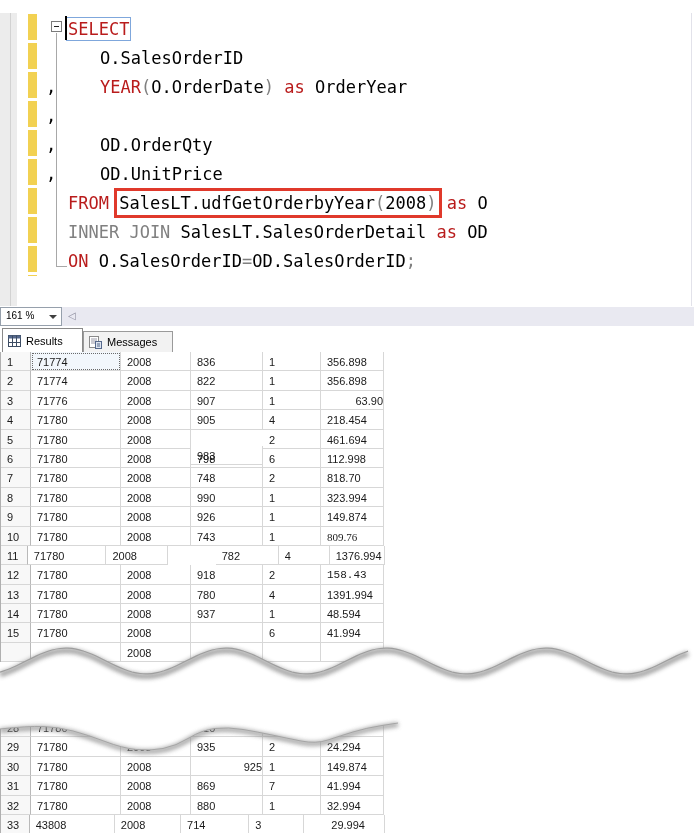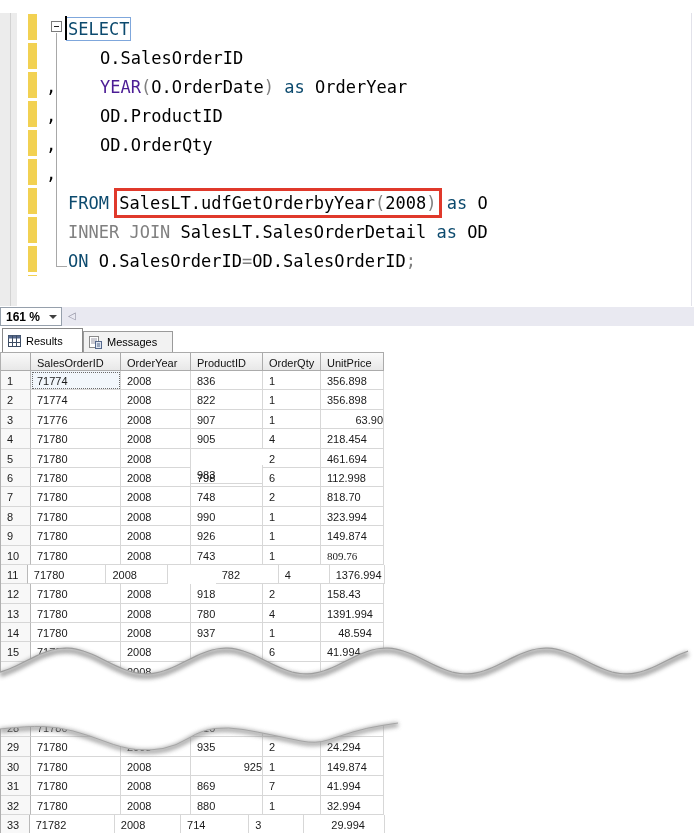--- a/index.html
+++ b/index.html
@@ -22,32 +22,32 @@
             border:1px solid #7b7b7b;box-sizing:border-box;}
   .fold-box .minus{position:absolute;left:2px;top:4px;width:5px;height:1px;background:#222222;}
   .fold-vline{position:absolute;left:56px;top:33px;width:1px;height:233px;background:#a8a8a8;}
   .fold-foot{position:absolute;left:56px;top:266px;width:11px;height:1px;background:#a8a8a8;}
   .caret{position:absolute;left:65px;top:16px;width:2px;height:24px;background:#000000;z-index:3;}
 
   #code-area{position:absolute;left:0;top:0;width:694px;height:306px;}
   .code-line{position:absolute;left:0;width:100%;height:29px;line-height:29px;
              font-family:"DejaVu Sans Mono",monospace;font-size:17px;white-space:pre;}
   .comma{position:absolute;left:46px;color:#000000;}
-  .tk-kw{color:#0c4a6e;}
-  .tk-fn{color:#4c1d95;}
+  .tk-kw{color:#b91c1c;}
+  .tk-fn{color:#b91c1c;}
   .tk-gr{color:#808080;}
   .tk-id{color:#000000;}
   .red-box{outline:3px solid #e0392b;outline-offset:2px;}
   .word-box{outline:1px solid #7fa7dc;outline-offset:1px;}
 
   
   .hscroll{position:absolute;left:0;top:307px;width:694px;height:19px;}
   .zoom-combo{position:absolute;left:0;top:0;width:62px;height:19px;background:#ffffff;
               border:1px solid #96a0ac;box-sizing:border-box;}
-  .zoom-text{position:absolute;left:5px;top:2px;font-size:12px;color:#000000;font-weight:bold;}
+  .zoom-text{position:absolute;left:5px;top:2px;font-size:10px;color:#000000;}
   .zoom-btn{position:absolute;right:1px;top:1px;width:15px;height:15px;background:#ffffff;}
   .dd-arrow{position:absolute;left:4px;top:6px;width:0;height:0;
             border-left:4px solid transparent;border-right:4px solid transparent;
             border-top:4px solid #404040;}
   .htrack{position:absolute;left:62px;top:0;width:632px;height:19px;background:#e9e9f1;}
   .scroll-left{position:absolute;left:6px;top:3px;font-size:10px;color:#8c8c9e;}
 
   
   .tab{position:absolute;display:flex;align-items:center;box-sizing:border-box;
        font-size:11px;color:#000000;padding-left:5px;}
@@ -92,23 +92,23 @@
     <div class="fold-box">
         <div class="minus"></div>
       </div>
     <div class="fold-vline"></div>
     <div class="fold-foot"></div>
     <div class="caret"></div>
     <div id="code-area">
         <div class="code-line" style="top: 15px; padding-left: 68px;"><span class="word-box"><span class="tk-kw">SELECT</span></span></div>
         <div class="code-line" style="top: 44px; padding-left: 100px;"><span class="tk-id">O.SalesOrderID</span></div>
         <div class="code-line" style="top: 73px; padding-left: 100px;"><span class="comma">,</span><span class="tk-fn">YEAR</span><span class="tk-gr">(</span><span class="tk-id">O.OrderDate</span><span class="tk-gr">)</span><span class="tk-kw"> as </span><span class="tk-id">OrderYear</span></div>
-        <div class="code-line" style="top: 102px; padding-left: 100px;"><span class="comma">,</span><span class="tk-id">OD.ProductID</span></div>
+        <div class="code-line" style="top: 102px; padding-left: 100px;"><span class="comma">,</span></div>
         <div class="code-line" style="top: 131px; padding-left: 100px;"><span class="comma">,</span><span class="tk-id">OD.OrderQty</span></div>
-        <div class="code-line" style="top: 160px; padding-left: 100px;"><span class="comma">,</span></div>
+        <div class="code-line" style="top: 160px; padding-left: 100px;"><span class="comma">,</span><span class="tk-id">OD.UnitPrice</span></div>
         <div class="code-line" style="top: 189px; padding-left: 68px;"><span class="tk-kw">FROM </span><span class="red-box"><span class="tk-id">SalesLT.udfGetOrderbyYear</span><span class="tk-gr">(</span><span class="tk-id">2008</span><span class="tk-gr">)</span></span><span class="tk-kw"> as </span><span class="tk-id">O</span></div>
         <div class="code-line" style="top: 218px; padding-left: 68px;"><span class="tk-gr">INNER JOIN </span><span class="tk-id">SalesLT.SalesOrderDetail</span><span class="tk-kw"> as </span><span class="tk-id">OD</span></div>
         <div class="code-line" style="top: 247px; padding-left: 68px;"><span class="tk-kw">ON </span><span class="tk-id">O.SalesOrderID</span><span class="tk-gr">=</span><span class="tk-id">OD.SalesOrderID</span><span class="tk-gr">;</span></div>
       </div>
   </div>
 
   <div class="hscroll">
     <div class="zoom-combo">
       <span class="zoom-text">161 %</span>
       <span class="zoom-btn">
@@ -137,28 +137,20 @@
       <line x1="2" y1="5" x2="8" y2="5" stroke="#9a9aa8"></line>
       <line x1="2" y1="7" x2="6" y2="7" stroke="#9a9aa8"></line>
       <rect x="6.5" y="5.5" width="6" height="7" fill="#dde4ef" stroke="#55688c"></rect>
       <line x1="8" y1="8" x2="11" y2="8" stroke="#55688c"></line>
       <line x1="8" y1="10" x2="11" y2="10" stroke="#55688c"></line>
     </svg>
     <span class="lbl">Messages</span>
   </div>
 
   <div class="grid" id="grid-top">
-    <div class="grid-header" id="grid-header">
-        <div class="hcell" style="width: 30px;"></div>
-        <div class="hcell" style="width: 90px;">SalesOrderID</div>
-        <div class="hcell" style="width: 70px;">OrderYear</div>
-        <div class="hcell" style="width: 72px;">ProductID</div>
-        <div class="hcell" style="width: 58px;">OrderQty</div>
-        <div class="hcell" style="width: 63px;">UnitPrice</div>
-      </div>
     <div id="grid-top-rows">
         <div class="grid-row">
           <div class="cell rownum" style="width: 30px;">1</div>
           <div class="cell sel" style="width: 90px;">71774</div>
           <div class="cell" style="width: 70px;">2008</div>
           <div class="cell" style="width: 72px;">836</div>
           <div class="cell" style="width: 58px;">1</div>
           <div class="cell" style="width: 63px;">356.898</div>
         </div>
         <div class="grid-row">
@@ -240,37 +232,37 @@
           <div class="cell" style="width: 72px; margin-left: 48px;">782</div>
           <div class="cell" style="width: 58px;">4</div>
           <div class="cell" style="width: 63px;">1376.994</div>
         </div>
         <div class="grid-row">
           <div class="cell rownum" style="width: 30px;">12</div>
           <div class="cell" style="width: 90px;">71780</div>
           <div class="cell" style="width: 70px;">2008</div>
           <div class="cell" style="width: 72px;">918</div>
           <div class="cell" style="width: 58px;">2</div>
-          <div class="cell" style="width: 63px;">158.43</div>
+          <div class="cell" style="width: 63px; font-family: Liberation Mono, monospace;">158.43</div>
         </div>
         <div class="grid-row">
           <div class="cell rownum" style="width: 30px;">13</div>
           <div class="cell" style="width: 90px;">71780</div>
           <div class="cell" style="width: 70px;">2008</div>
           <div class="cell" style="width: 72px;">780</div>
           <div class="cell" style="width: 58px;">4</div>
           <div class="cell" style="width: 63px;">1391.994</div>
         </div>
         <div class="grid-row">
           <div class="cell rownum" style="width: 30px;">14</div>
           <div class="cell" style="width: 90px;">71780</div>
           <div class="cell" style="width: 70px;">2008</div>
           <div class="cell" style="width: 72px;">937</div>
           <div class="cell" style="width: 58px;">1</div>
-          <div class="cell" style="width: 63px; text-align: center;">48.594</div>
+          <div class="cell" style="width: 63px;">48.594</div>
         </div>
         <div class="grid-row">
           <div class="cell rownum" style="width: 30px;">15</div>
           <div class="cell" style="width: 90px;">71780</div>
           <div class="cell" style="width: 70px;">2008</div>
           <div class="cell" style="width: 72px;"></div>
           <div class="cell" style="width: 58px;">6</div>
           <div class="cell" style="width: 63px;">41.994</div>
         </div>
         <div class="grid-row">
@@ -332,21 +324,21 @@
         <div class="grid-row">
           <div class="cell rownum" style="width: 30px;">32</div>
           <div class="cell" style="width: 90px;">71780</div>
           <div class="cell" style="width: 70px;">2008</div>
           <div class="cell" style="width: 72px;">880</div>
           <div class="cell" style="width: 58px;">1</div>
           <div class="cell" style="width: 63px;">32.994</div>
         </div>
         <div class="grid-row">
           <div class="cell rownum" style="width: 30px;">33</div>
-          <div class="cell" style="width: 90px;">71782</div>
+          <div class="cell" style="width: 90px;">43808</div>
           <div class="cell" style="width: 70px;">2008</div>
           <div class="cell" style="width: 72px;">714</div>
           <div class="cell" style="width: 58px;">3</div>
           <div class="cell" style="width: 63px; margin-left: 21px;">29.994</div>
         </div>
       </div>
   </div>
 
   <svg id="tear-bottom" width="694" height="68">
     <path id="tear-bot-cover" fill="#ffffff" d="M0 27 Q 28 24 43.0 24.5 Q 58 25 73.0 29.0 Q 88 33 105.0 39.5 Q 122 46 136.0 47.5 Q 150 49 163.0 46.5 Q 176 44 189.0 36.0 Q 202 28 215.0 26.5 Q 228 25 243.0 27.5 Q 258 30 272.0 33.0 Q 286 36 301.0 39.0 Q 316 42 328.0 38.0 Q 340 34 353.0 30.0 Q 366 26 382.0 23.5 L 398 21 L 398 0 L 0 0 Z"></path>

